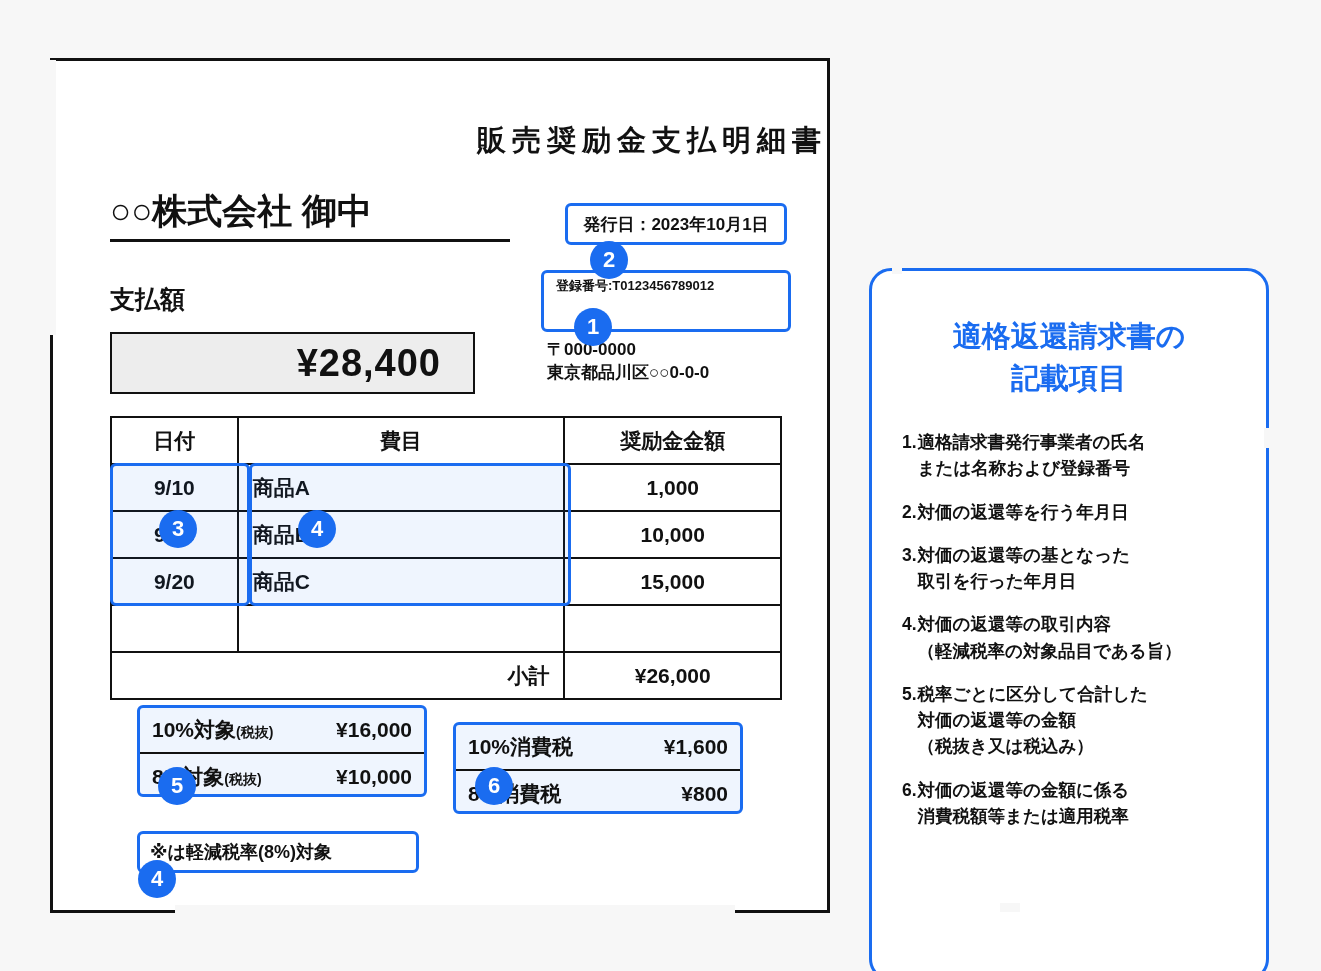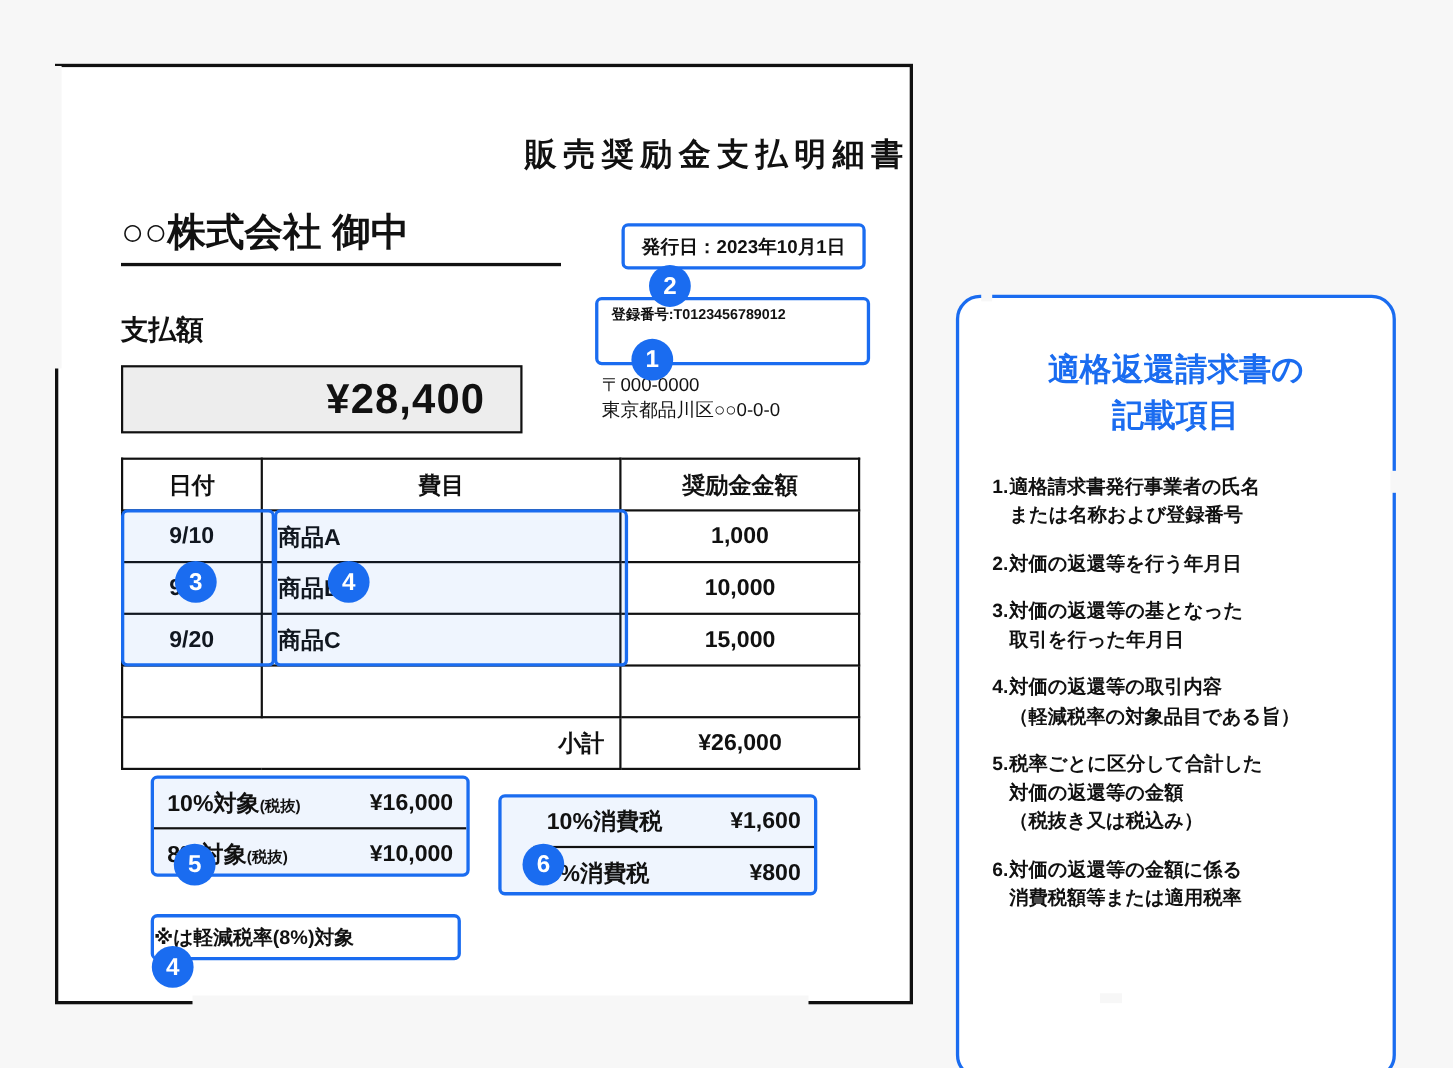--- a/index.html
+++ b/index.html
@@ -138,21 +138,21 @@
     font-size: 13px;
     font-weight: bold;
     line-height: 1.2;
     margin-top: 1px;
   }
   #issuer-address {
     position: absolute;
     left: 494px;
     top: 278px;
     font-size: 17px;
-    font-weight: normal;
+    font-weight: bold;
     line-height: 1.35;
   }
 
   
   #items-table {
     position: absolute;
     left: 57px;
     top: 355px;
     width: 672px;
     border-collapse: collapse;
@@ -180,21 +180,21 @@
   
   .tax-box {
     position: absolute;
     box-sizing: border-box;
     border: 3px solid #1a6cf0;
     border-radius: 6px;
     background: rgba(26,108,240,0.07);
     overflow: hidden;
   }
   #tax-left-box { left: 84px; top: 644px; width: 290px; height: 92px; }
-  #tax-right-box { left: 400px; top: 661px; width: 290px; height: 92px; padding-left: 29px; }
+  #tax-right-box { left: 400px; top: 661px; width: 290px; height: 92px; }
   .tax-row {
     height: 46px;
     display: flex;
     align-items: center;
     justify-content: space-between;
     padding: 0 12px;
     font-size: 21px;
     font-weight: bold;
     box-sizing: border-box;
   }
@@ -208,20 +208,21 @@
     left: 84px;
     top: 770px;
     width: 282px;
     height: 42px;
     box-sizing: border-box;
     border: 3px solid #1a6cf0;
     border-radius: 6px;
     background: #fff;
     display: flex;
     align-items: center;
+    padding-left: 10px;
     font-size: 18px;
     font-weight: bold;
   }
 
   
   #hl-dates {
     position: absolute;
     left: 57px;
     top: 402px;
     width: 140px;

